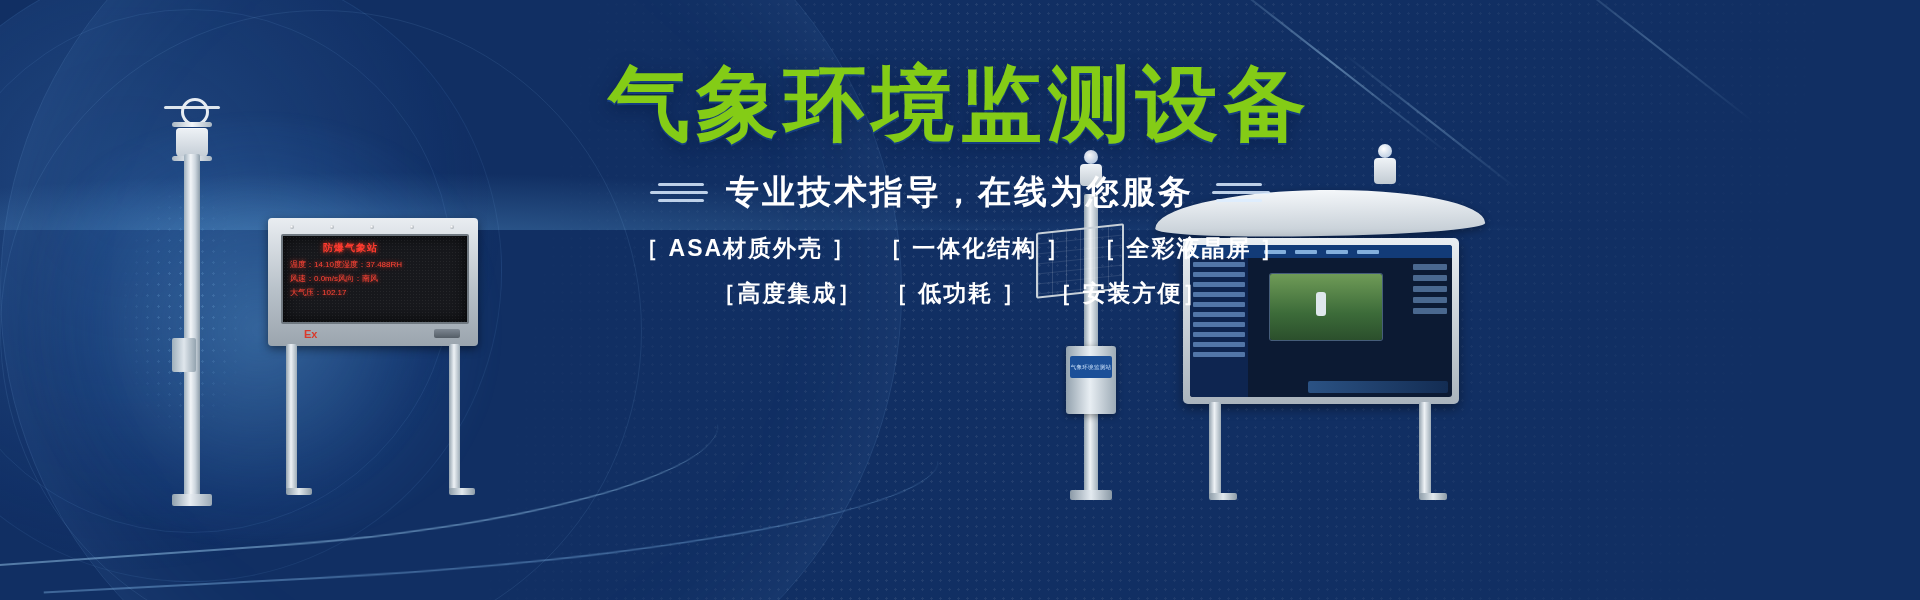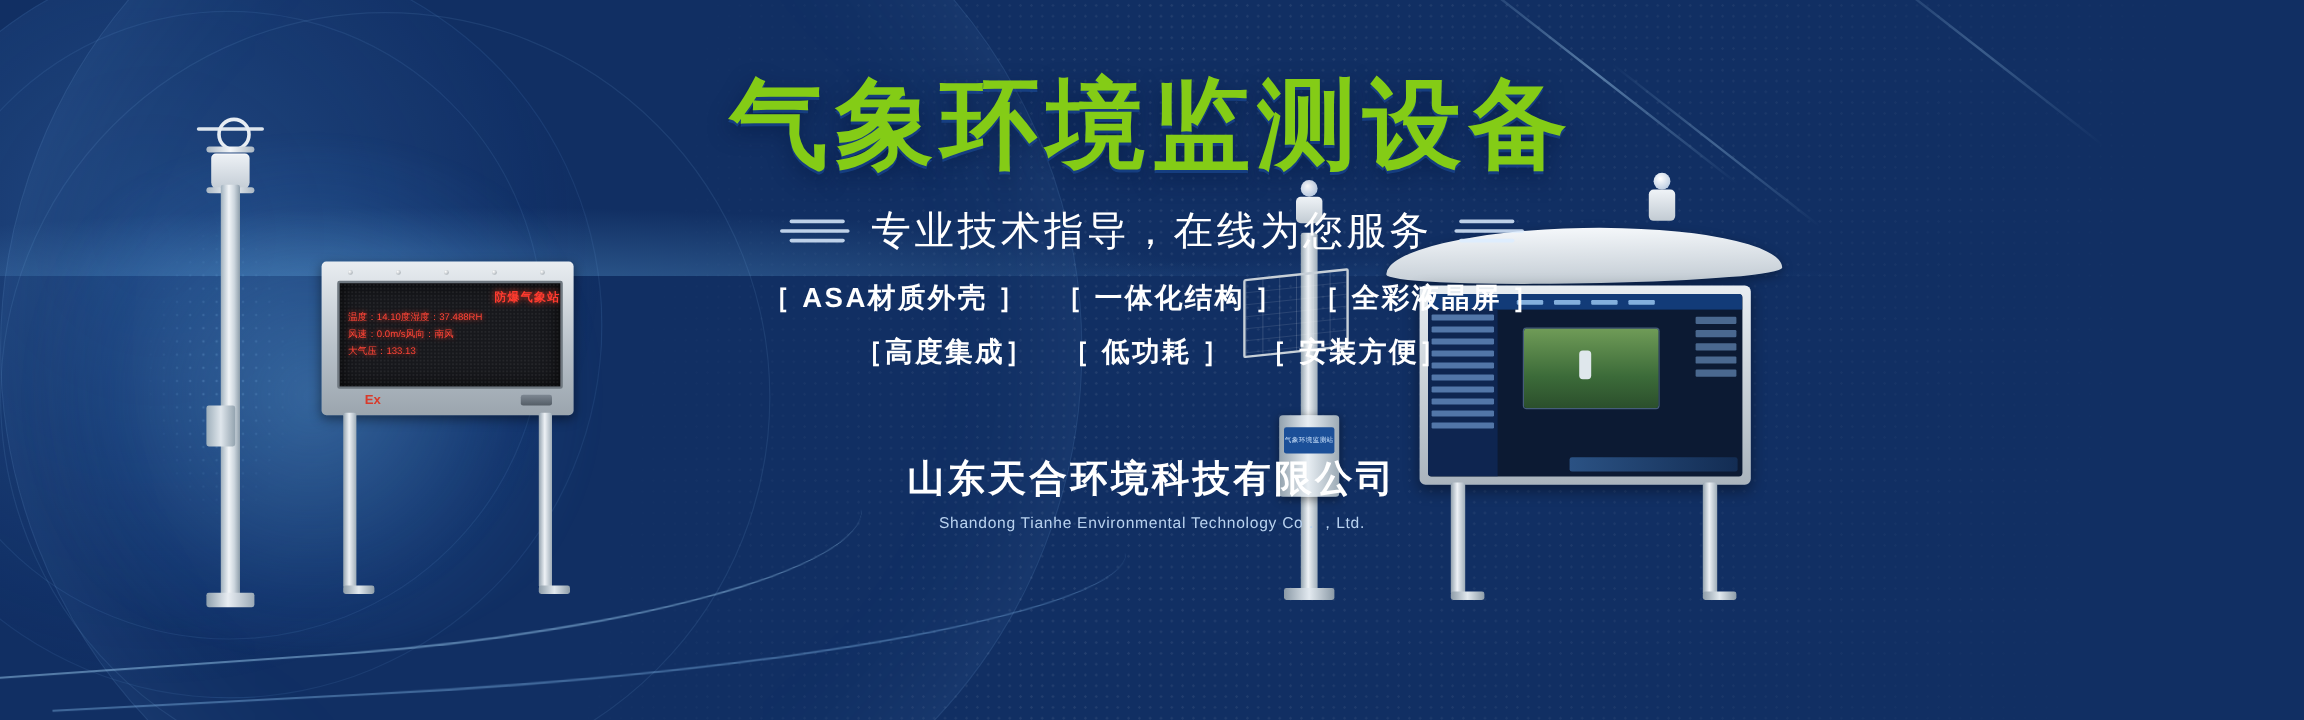--- a/index.html
+++ b/index.html
@@ -59,21 +59,21 @@
     display:flex;align-items:center;gap:18px;white-space:nowrap;}
   .sub-deco{display:flex;flex-direction:column;gap:5px;}
   .sub-deco i{display:block;height:3px;background:rgba(220,236,255,.85);border-radius:2px;}
   .sub-deco.l i:nth-child(1){width:46px;margin-left:12px;}
   .sub-deco.l i:nth-child(2){width:58px;margin-left:4px;}
   .sub-deco.l i:nth-child(3){width:46px;margin-left:12px;}
   .sub-deco.r i:nth-child(1){width:46px;margin-right:12px;}
   .sub-deco.r i:nth-child(2){width:58px;margin-right:4px;}
   .sub-deco.r i:nth-child(3){width:46px;margin-right:12px;}
   .sub-deco.r{align-items:flex-end;}
-  .subtitle{font-size:33px;color:#ffffff;letter-spacing:3px;font-weight:400;}
+  .subtitle{font-size:33px;color:#ffffff;letter-spacing:3px;font-weight:700;}
   .feat{position:absolute;left:50%;transform:translateX(-50%);white-space:nowrap;
     color:#ffffff;font-size:23px;letter-spacing:2px;font-weight:bold;}
   .feat.r1{top:233px;}
   .feat.r2{top:278px;}
   .feat span{margin:0 7px;}
   .company{position:absolute;left:50%;transform:translateX(-50%);top:378px;text-align:center;white-space:nowrap;}
   .company .cn{font-size:31px;font-weight:bold;color:#ffffff;letter-spacing:3px;}
   .company .en{margin-top:7px;font-size:13px;color:#b9d2ef;letter-spacing:.6px;}
 
   
@@ -96,21 +96,21 @@
   
   .led-unit{position:absolute;left:268px;top:218px;width:210px;height:272px;}
   .led-frame{position:absolute;left:0;top:0;width:210px;height:128px;border-radius:4px;
     background:linear-gradient(180deg,#e9edf1,#b9c2ca 55%,#9ba5ae);
     box-shadow:0 3px 10px rgba(0,0,0,.45);}
   .led-screen{position:absolute;left:13px;top:16px;width:184px;height:86px;background:#17181c;
     border:2px solid #6f7880;border-radius:2px;overflow:hidden;
     box-shadow:inset 0 0 14px rgba(0,0,0,.9);}
   .led-screen .dotmask{position:absolute;inset:0;
     background-image:radial-gradient(rgba(255,255,255,.06) .6px, transparent .8px);background-size:3px 3px;}
-  .led-title{position:absolute;left:4px;right:0;top:5px;text-align:right;color:#ff3b2f;
+  .led-title{position:absolute;left:4px;right:0;top:5px;text-align:left;color:#ff3b2f;
     font-size:10px;font-weight:bold;letter-spacing:1px;text-shadow:0 0 5px rgba(255,60,40,.9);padding-left:36px;}
   .led-rows{position:absolute;left:7px;right:7px;top:22px;color:#ff4436;font-size:8px;line-height:14px;
     text-shadow:0 0 4px rgba(255,60,40,.85);}
   .led-rows .r{display:flex;justify-content:flex-start;}
   .led-rows .r span{white-space:nowrap;}
   .ex-badge{position:absolute;left:36px;bottom:6px;color:#d93a2b;font-size:11px;font-weight:bold;}
   .led-vent{position:absolute;right:18px;bottom:8px;width:26px;height:9px;border-radius:2px;
     background:linear-gradient(180deg,#7d8792,#545d66);}
   .bolt{position:absolute;width:4px;height:4px;border-radius:50%;
     background:radial-gradient(circle at 35% 35%,#fff,#8d979f);}
@@ -220,21 +220,21 @@
         <div class="led-rows">
           <div class="r">
             <span>温度：14.10度</span>
             <span>湿度：37.488RH</span>
           </div>
           <div class="r">
             <span>风速：0.0m/s</span>
             <span>风向：南风</span>
           </div>
           <div class="r">
-            <span>大气压：133.13</span>
+            <span>大气压：102.17</span>
             <span></span>
           </div>
         </div>
       </div>
       <div class="ex-badge">Ex</div>
       <div class="led-vent"></div>
     </div>
     <div class="leg l">
         <div class="foot"></div>
       </div>
@@ -325,18 +325,14 @@
       <span>［ 一体化结构 ］</span>
       <span>［ 全彩液晶屏 ］</span>
     </div>
 
     <div class="feat r2">
       <span>［高度集成］</span>
       <span>［ 低功耗 ］</span>
       <span>［ 安装方便］</span>
     </div>
 
-    <div class="company">
-      <div class="cn">山东天合环境科技有限公司</div>
-      <div class="en">Shandong Tianhe Environmental Technology Co．，Ltd.</div>
-    </div>
   </div>
 </div>
 
 </body></html>

